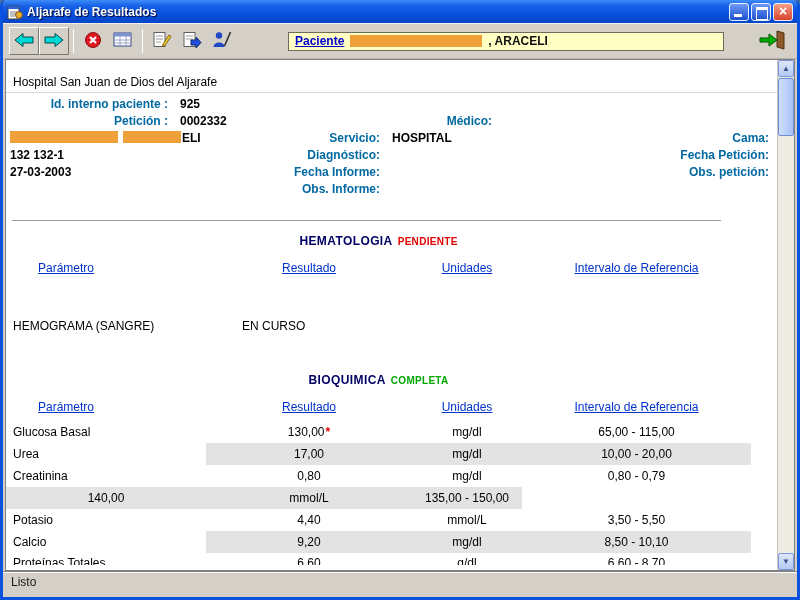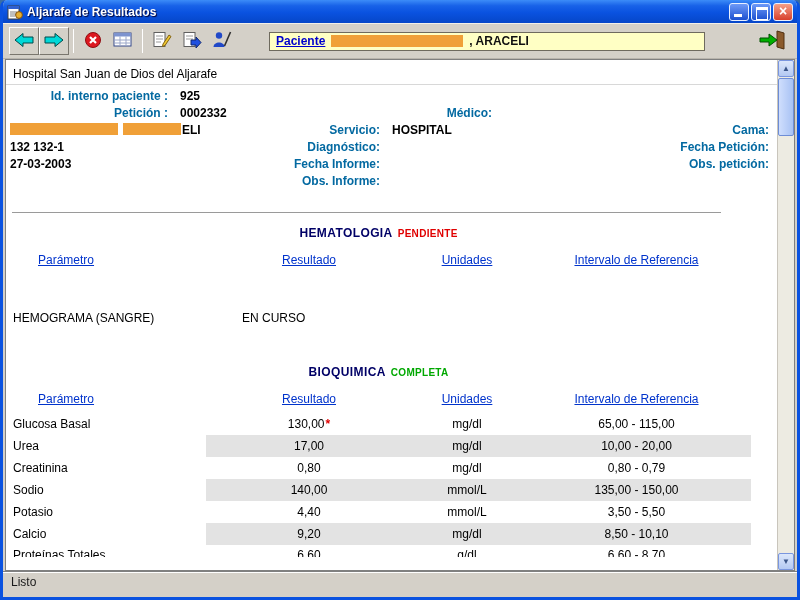--- a/index.html
+++ b/index.html
@@ -32,36 +32,36 @@
   .toolbar {
     height:36px; flex:0 0 36px; display:flex; align-items:center; padding:0 6px;
     background:#D4D0C8; border-top:1px solid #F2EFE8; border-bottom:1px solid #B8B4AC;
   }
   .tb { width:30px; height:28px; display:flex; align-items:center; justify-content:center;
         background:transparent; border:1px solid transparent; padding:0; cursor:default; }
   .tb.raised { background:#D4D0C8; border-color:#FFFFFF #7A766E #7A766E #FFFFFF; }
   .sep { width:1px; height:24px; background:#96928A; border-right:1px solid #FFFFFF; margin:0 4px; }
 
   .patient-box {
-    margin-left:32px; width:436px; height:19px; display:flex; align-items:center; gap:6px;
+    margin-left:51px; width:436px; height:19px; display:flex; align-items:center; gap:6px;
     background:#FFFFC4; border:1px solid #6E6A5E; padding:0 6px; font-size:12px;
   }
   .patient-box .p-label { color:#0000CD; font-weight:bold; text-decoration:underline; white-space:nowrap; }
   .redaction { display:inline-block; background:#F0A038; height:12px; }
   .patient-box .redaction { width:132px; }
   .patient-box .p-name { font-weight:bold; color:#101010; white-space:nowrap; }
 
   .exit-btn { margin-left:auto; width:38px; height:30px; display:flex; align-items:center; justify-content:center;
               background:transparent; border:none; cursor:default; }
 
   
   .content { flex:1; margin:0 2px; background:#fff; border:1px solid #808080; display:flex; overflow:hidden; }
   .content-inner { flex:1; overflow:hidden; font-size:12px; color:#000; }
 
-  .hospital { padding:7px 2px 3px 7px; border-bottom:1px solid #D8D8D8; font-size:12px; }
+  .hospital { padding:15px 2px 3px 7px; border-bottom:1px solid #D8D8D8; font-size:12px; }
 
   .info-grid { display:grid; grid-template-columns:170px 212px 112px 1fr; margin-top:3px; font-size:12px; font-weight:bold; }
   .info-grid > span { line-height:17px; white-space:nowrap; }
   .lbl { color:#0369a1; text-align:right; padding-right:8px; }
   .val { color:#000; padding-left:4px; }
   .redaction.r1 { width:108px; margin-right:5px; vertical-align:-1px; }
   .redaction.r2 { width:58px; margin-right:1px; vertical-align:-1px; }
 
   .divider { border-top:1px solid #9A9A9A; margin:22px 56px 0 6px; }
 
@@ -293,21 +293,20 @@
             <span class="c3">mg/dl</span>
             <span class="c4">10,00 - 20,00</span>
           </div>
           <div class="row">
             <span class="c1">Creatinina</span>
             <span class="c2">0,80</span>
             <span class="c3">mg/dl</span>
             <span class="c4">0,80 - 0,79</span>
           </div>
           <div class="row shaded">
-            <span class="c1">Sodio</span>
             <span class="c2">140,00</span>
             <span class="c3">mmol/L</span>
             <span class="c4">135,00 - 150,00</span>
           </div>
           <div class="row">
             <span class="c1">Potasio</span>
             <span class="c2">4,40</span>
             <span class="c3">mmol/L</span>
             <span class="c4">3,50 - 5,50</span>
           </div>

